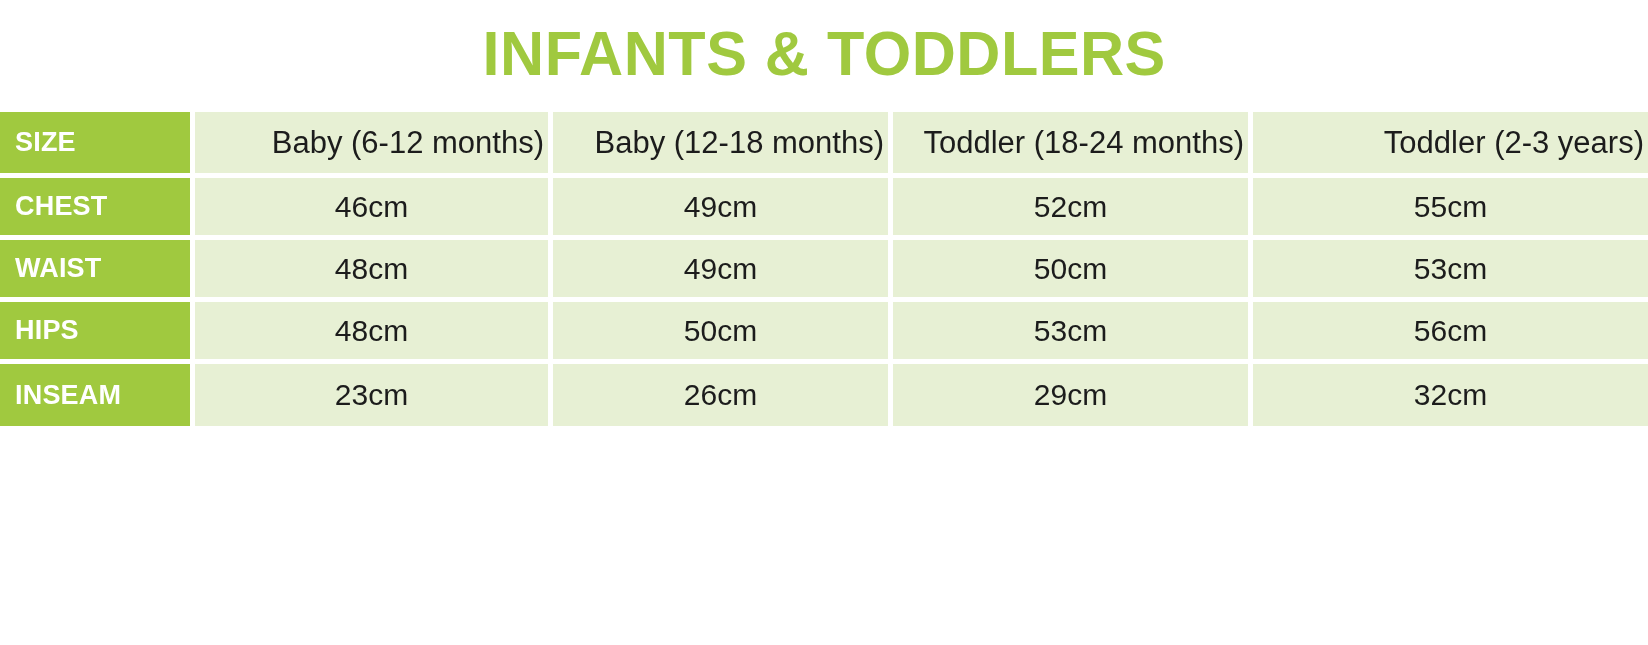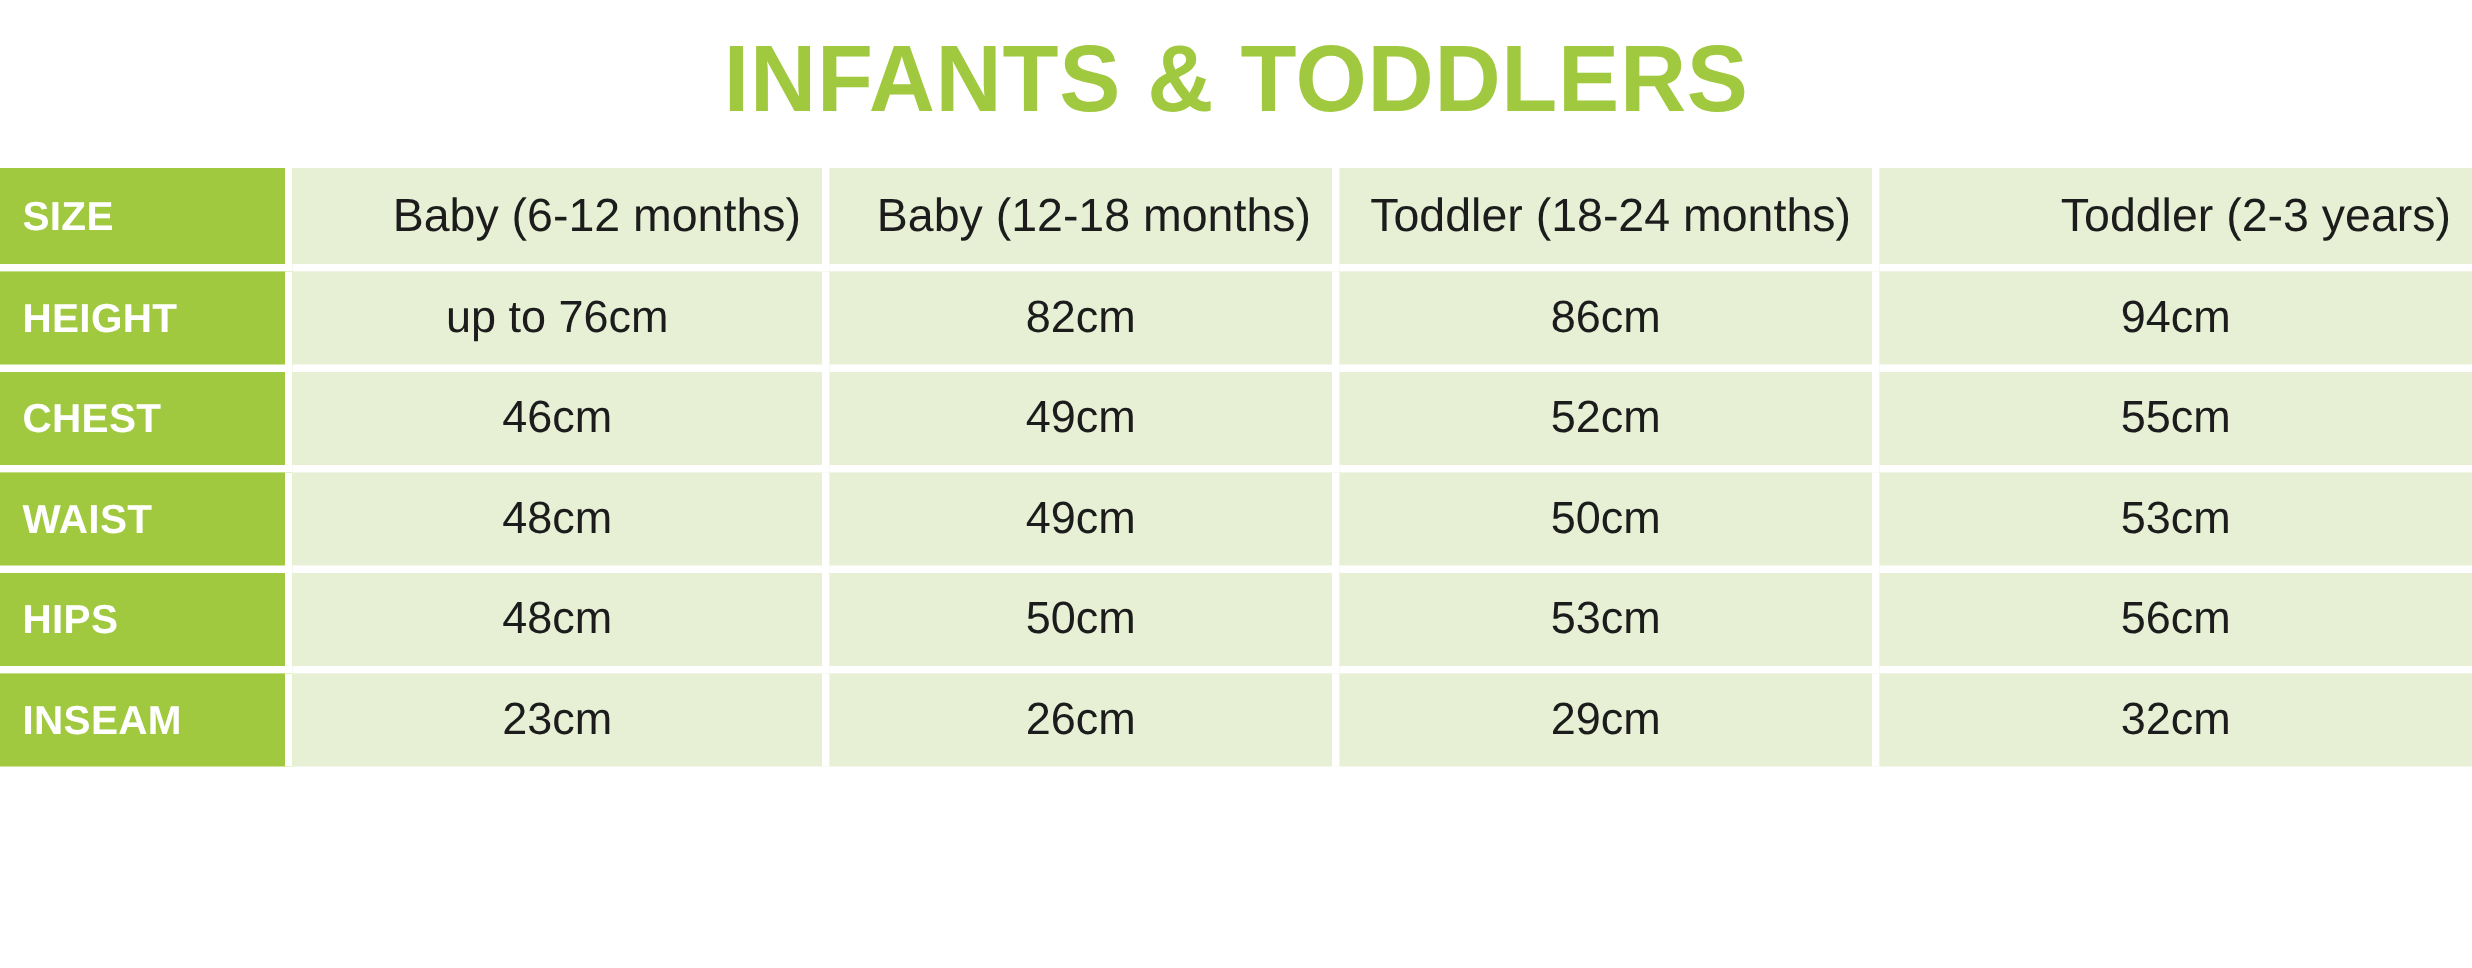--- a/index.html
+++ b/index.html
@@ -53,21 +53,21 @@
   .size-table col.c-label { width: 195px; }
   .size-table col.c-d1    { width: 358px; }
   .size-table col.c-d2    { width: 340px; }
   .size-table col.c-d3    { width: 360px; }
   .size-table col.c-d4    { width: 395px; }
 
   .size-table tr { height: 62px; }
   .size-table tr.header-row { height: 66px; }
 
   td {
-    padding: 14px;
+    padding: 4px;
     margin: 0;
     vertical-align: middle;
   }
 
   
   .cell-label {
     background: #A0C93F;
     color: #ffffff;
     font-family: "Liberation Sans", sans-serif;
     font-weight: bold;
@@ -131,27 +131,20 @@
     <tbody>
 
       <tr class="header-row">
         <td class="cell-label">SIZE</td>
         <td class="cell-head">Baby (6-12 months)</td>
         <td class="cell-head">Baby (12-18 months)</td>
         <td class="cell-head">Toddler (18-24 months)</td>
         <td class="cell-head last-col">Toddler (2-3 years)</td>
       </tr>
 
-      <tr>
-        <td class="cell-label">HEIGHT</td>
-        <td class="cell-data">up to 76cm</td>
-        <td class="cell-data">82cm</td>
-        <td class="cell-data">86cm</td>
-        <td class="cell-data last-col">94cm</td>
-      </tr>
 
       <tr>
         <td class="cell-label">CHEST</td>
         <td class="cell-data">46cm</td>
         <td class="cell-data">49cm</td>
         <td class="cell-data">52cm</td>
         <td class="cell-data last-col">55cm</td>
       </tr>
 
       <tr>

